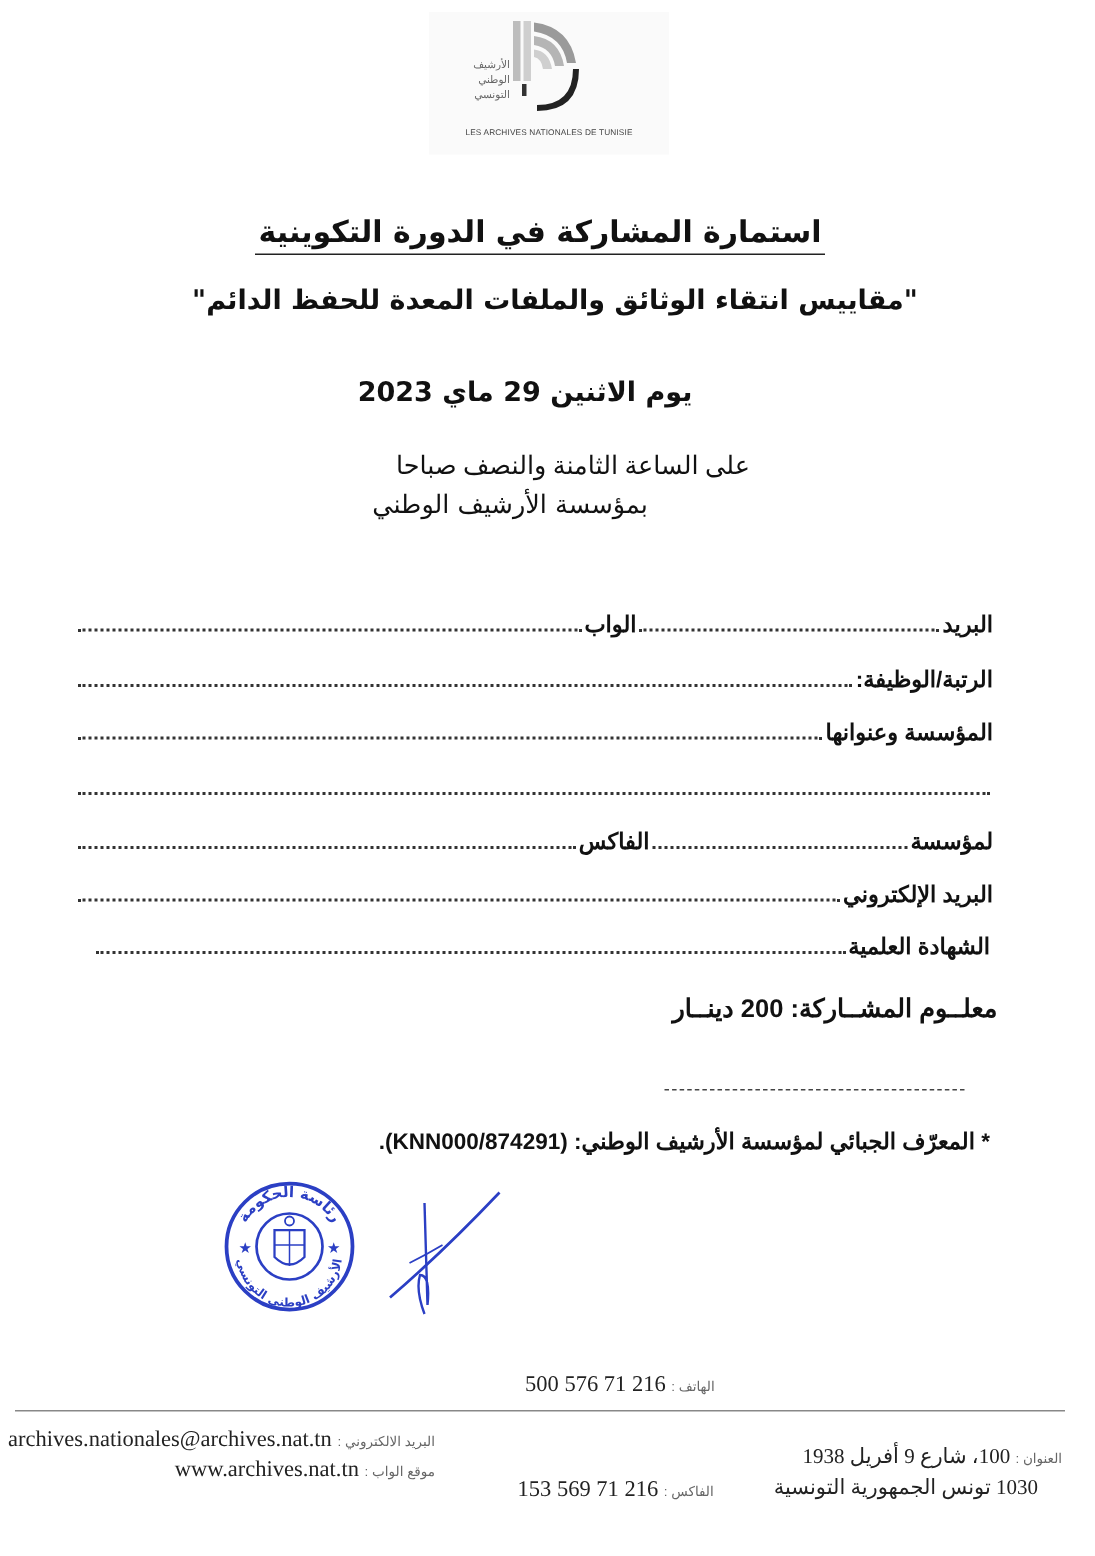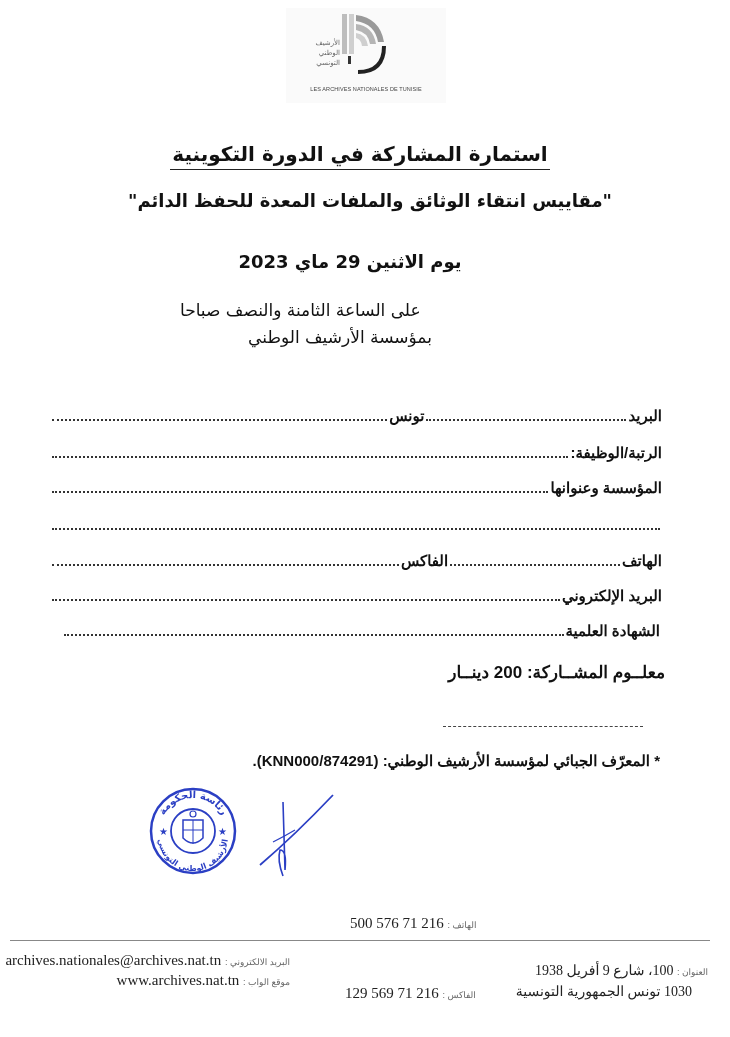--- a/index.html
+++ b/index.html
@@ -14,21 +14,21 @@
   #logo { left: 286px; top: 8px; width: 160px; height: 95px; background: #fafafa; }
   #logo-mark { position: absolute; left: 54px; top: 4px; width: 50px; height: 66px; }
   #logo-ar { position: absolute; left: 6px; top: 30px; width: 48px; font-size: 7px; line-height: 10px; color: #666; text-align: right; direction: rtl; }
   #logo-fr { position: absolute; left: 0; top: 78px; width: 160px; text-align: center; font-size: 5.5px; color: #444; font-family: "Liberation Sans", sans-serif; letter-spacing: 0.1px; }
 
   
   #title { left: 150px; width: 420px; top: 142px; text-align: center; font-size: 20px; font-weight: bold; }
   #title span { border-bottom: 1.5px solid #222; padding: 0 2px 3px 2px; }
   #subtitle { left: 120px; width: 500px; top: 190px; text-align: center; font-size: 18px; font-weight: bold; }
   #date { left: 200px; width: 300px; top: 251px; text-align: center; font-size: 18px; font-weight: bold; }
-  #time { left: 180px; width: 320px; top: 300px; text-align: left; font-size: 17px; }
+  #time { left: 180px; width: 320px; top: 300px; text-align: right; font-size: 17px; font-family: Liberation Serif, serif; }
   #place { left: 180px; width: 320px; top: 327px; text-align: center; font-size: 17px; }
 
   
   .row { position: absolute; left: 50px; width: 612px; height: 22px; direction: rtl; font-family: "Liberation Sans", sans-serif; font-weight: bold; font-size: 15px; display: flex; align-items: flex-end; white-space: nowrap; overflow: hidden; }
   .row .lbl { flex: 0 0 auto; }
   .row .field { flex: 1 1 auto; height: 0; border-bottom: 2px dotted #333; margin: 0 2px 4px 2px; }
   .row .mid { flex: 0 0 auto; }
 
   #fee { left: 380px; width: 285px; top: 662px; font-size: 17px; font-weight: bold; direction: rtl; font-family: "Liberation Sans", sans-serif; text-align: right; }
   #dash-line { left: 443px; top: 726px; width: 200px; border-top: 1.5px dashed #444; }
@@ -72,40 +72,40 @@
 
 <div id="title" class="abs rtl"><span>استمارة المشاركة في الدورة التكوينية</span></div>
 <div id="subtitle" class="abs rtl">"مقاييس انتقاء الوثائق والملفات المعدة للحفظ الدائم"</div>
 <div id="date" class="abs rtl">يوم  الاثنين 29 ماي 2023</div>
 <div id="time" class="abs rtl">على الساعة الثامنة والنصف صباحا</div>
 <div id="place" class="abs rtl">بمؤسسة الأرشيف الوطني</div>
 
 <div class="row" style="top:403px;">
   <span class="lbl">البريد</span>
   <span class="field" style="flex:0 0 200px;"></span>
-  <span class="mid">تونس</span>
+  <span class="mid">الواب</span>
   <span class="field"></span>
 </div>
 
 <div class="row" style="top:440px;">
   <span class="lbl">الرتبة/الوظيفة:</span>
   <span class="field"></span>
 </div>
 
 <div class="row" style="top:475px;">
   <span class="lbl">المؤسسة وعنوانها</span>
   <span class="field"></span>
 </div>
 
 <div class="row" style="top:512px;">
   <span class="field"></span>
 </div>
 
 <div class="row" style="top:548px;">
-  <span class="lbl">الهاتف</span>
+  <span class="lbl">لمؤسسة</span>
   <span class="field" style="flex:0 0 170px;"></span>
   <span class="mid">الفاكس</span>
   <span class="field"></span>
 </div>
 
 <div class="row" style="top:583px;">
   <span class="lbl">البريد الإلكتروني</span>
   <span class="field"></span>
 </div>
 
@@ -158,21 +158,21 @@
 <div id="f-web" class="ft">
   <span class="k">موقع الواب :</span>
   <span>www.archives.nat.tn</span>
 </div>
 <div id="f-phone" class="ft">
   <span class="k">الهاتف :</span>
   <span>216 71 576 500</span>
 </div>
 <div id="f-fax" class="ft">
   <span class="k">الفاكس :</span>
-  <span>216 71 569 129</span>
+  <span>216 71 569 153</span>
 </div>
 <div id="f-addr1" class="ft">
   <span class="k">العنوان :</span>
   <span>100، شارع 9 أفريل 1938</span>
 </div>
 <div id="f-addr2" class="ft">
   <span>1030  تونس الجمهورية التونسية</span>
 </div>
 
 </body></html>

